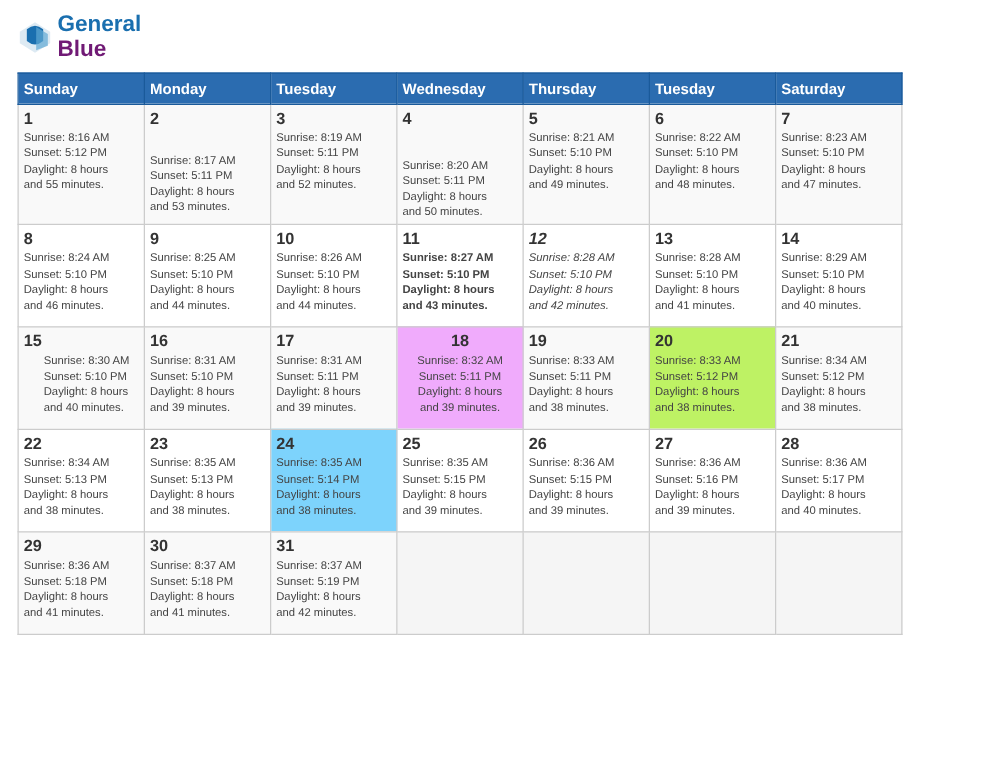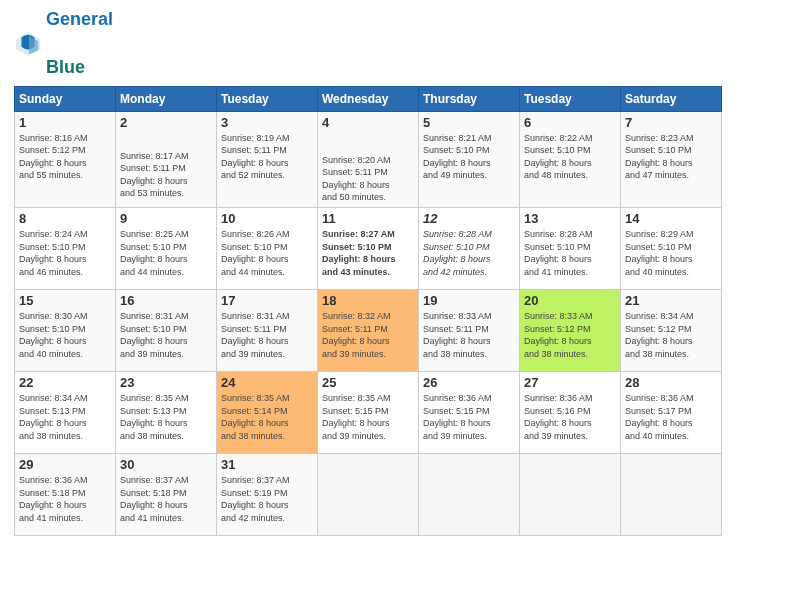--- a/index.html
+++ b/index.html
@@ -101,21 +101,21 @@
 <div class="container">
   <div class="header-row">
     <div class="logo">
       <svg class="logo-icon" viewBox="0 0 30 30">
         <polygon points="15,2 28,10 28,20 15,28 2,20 2,10" fill="#1a6faf" opacity="0.15"></polygon>
         <path d="M8,8 Q15,2 22,8 L22,18 Q15,24 8,18 Z" fill="#1a6faf"></path>
         <path d="M16,6 L26,12 L26,22 L16,26" fill="#5fa8d3" opacity="0.7"></path>
       </svg>
       <div class="logo-text">
         <div><span>General</span></div>
-        <div style="color:#0f766e;margin-top:28px;">Blue</div>
+        <div style="color:#701a75;">Blue</div>
       </div>
     </div>
     <div class="title-block">
       <div class="month-title"></div>
       <div class="location"></div>
     </div>
   </div>
 
   <table>
     <thead>
@@ -228,40 +228,40 @@
             <span class="day-num">14</span>
             <div class="day-info" style="white-space: pre-line;">Sunrise: 8:29 AM
 Sunset: 5:10 PM
 Daylight: 8 hours
 and 40 minutes.</div>
           </td>
         </tr>
         <tr>
           <td style="background: rgb(249, 249, 249);">
             <span class="day-num">15</span>
-            <div class="day-info" style="white-space: pre-line;">Sunrise: 8:30 AM
+            <div class="day-info" style="white-space: pre-line; margin-left: 16px;">Sunrise: 8:30 AM
 Sunset: 5:10 PM
 Daylight: 8 hours
 and 40 minutes.</div>
           </td>
           <td style="background: rgb(249, 249, 249);">
             <span class="day-num">16</span>
             <div class="day-info" style="white-space: pre-line;">Sunrise: 8:31 AM
 Sunset: 5:10 PM
 Daylight: 8 hours
 and 39 minutes.</div>
           </td>
           <td style="background: rgb(249, 249, 249);">
             <span class="day-num">17</span>
             <div class="day-info" style="white-space: pre-line;">Sunrise: 8:31 AM
 Sunset: 5:11 PM
 Daylight: 8 hours
 and 39 minutes.</div>
           </td>
-          <td style="background: #fdba74;">
+          <td style="background: #f0abfc; text-align: center;">
             <span class="day-num">18</span>
             <div class="day-info" style="white-space: pre-line;">Sunrise: 8:32 AM
 Sunset: 5:11 PM
 Daylight: 8 hours
 and 39 minutes.</div>
           </td>
           <td style="background: rgb(249, 249, 249);">
             <span class="day-num">19</span>
             <div class="day-info" style="white-space: pre-line;">Sunrise: 8:33 AM
 Sunset: 5:11 PM
@@ -291,21 +291,21 @@
 Daylight: 8 hours
 and 38 minutes.</div>
           </td>
           <td style="background: rgb(255, 255, 255);">
             <span class="day-num">23</span>
             <div class="day-info" style="white-space: pre-line;">Sunrise: 8:35 AM
 Sunset: 5:13 PM
 Daylight: 8 hours
 and 38 minutes.</div>
           </td>
-          <td style="background: #fdba74;">
+          <td style="background: #7dd3fc;">
             <span class="day-num">24</span>
             <div class="day-info" style="white-space: pre-line;">Sunrise: 8:35 AM
 Sunset: 5:14 PM
 Daylight: 8 hours
 and 38 minutes.</div>
           </td>
           <td style="background: rgb(255, 255, 255);">
             <span class="day-num">25</span>
             <div class="day-info" style="white-space: pre-line;">Sunrise: 8:35 AM
 Sunset: 5:15 PM

